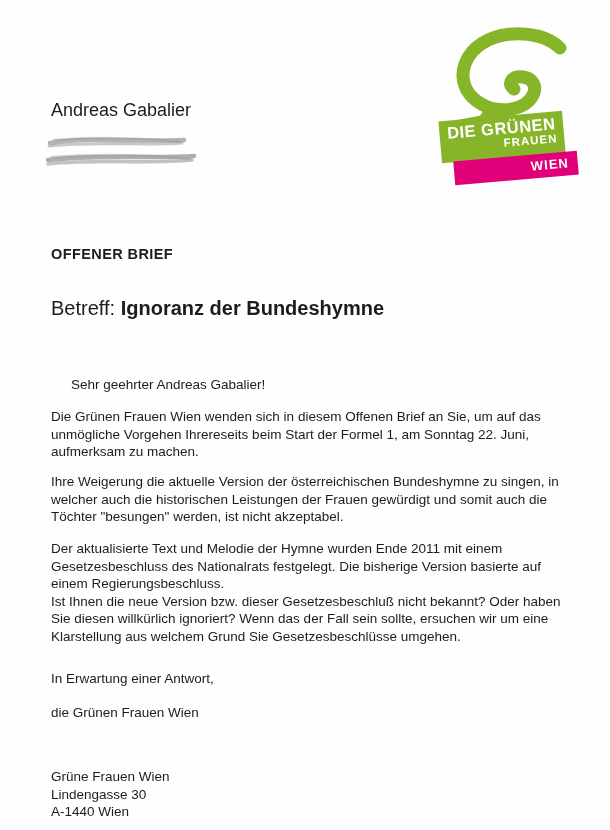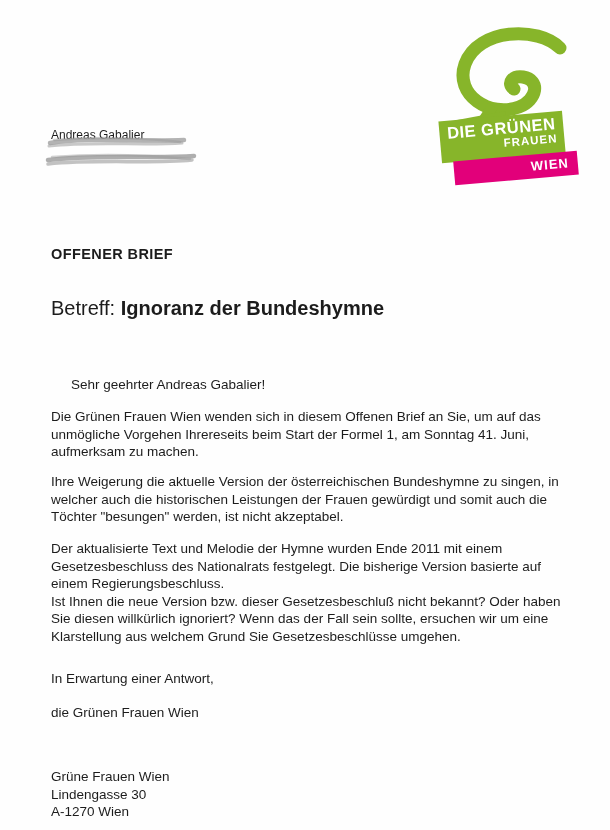--- a/index.html
+++ b/index.html
@@ -6,21 +6,21 @@
   .page {
     position: relative;
     width: 610px;
     height: 830px;
     background: #fefefe;
     font-family: "Liberation Sans", "DejaVu Sans", sans-serif;
     color: #1c1c1c;
     overflow: hidden;
   }
   .abs { position: absolute; }
-  .recipient { left: 51px; top: 128px; font-size: 12px; }
+  .recipient { left: 51px; top: 100px; font-size: 18px; }
   .scribbles { left: 44px; top: 133px; }
 
   
   .logo { left: 438px; top: 26px; width: 150px; height: 162px; }
   .gsym { position: absolute; left: 8px; top: 0; }
   .banner {
     position: absolute;
     box-sizing: border-box;
     color: #ffffff;
     font-weight: bold;
@@ -102,21 +102,21 @@
     </div>
   </div>
 
   <div class="abs title">OFFENER BRIEF</div>
   <div class="abs subject"><span>Betreff: </span><b>Ignoranz der Bundeshymne</b></div>
 
   <div class="abs salutation">Sehr geehrter Andreas Gabalier!</div>
 
   <div class="abs para p1">
     <div class="line">Die Grünen Frauen Wien wenden sich in diesem Offenen Brief an Sie, um auf das</div>
-    <div class="line">unmögliche Vorgehen Ihrereseits beim Start der Formel 1, am Sonntag 41. Juni,</div>
+    <div class="line">unmögliche Vorgehen Ihrereseits beim Start der Formel 1, am Sonntag 22. Juni,</div>
     <div class="line">aufmerksam zu machen.</div>
   </div>
 
   <div class="abs para p2">
     <div class="line">Ihre Weigerung die aktuelle Version der österreichischen Bundeshymne zu singen, in</div>
     <div class="line">welcher auch die historischen Leistungen der Frauen gewürdigt und somit auch die</div>
     <div class="line">Töchter "besungen" werden, ist nicht akzeptabel.</div>
   </div>
 
   <div class="abs para p3">
@@ -127,16 +127,16 @@
     <div class="line">Sie diesen willkürlich ignoriert? Wenn das der Fall sein sollte, ersuchen wir um eine</div>
     <div class="line">Klarstellung aus welchem Grund Sie Gesetzesbeschlüsse umgehen.</div>
   </div>
 
   <div class="abs closing">In Erwartung einer Antwort,</div>
   <div class="abs signature">die Grünen Frauen Wien</div>
 
   <div class="abs footer">
     <div class="line">Grüne Frauen Wien</div>
     <div class="line">Lindengasse 30</div>
-    <div class="line">A-1270 Wien</div>
+    <div class="line">A-1440 Wien</div>
   </div>
 
 </div>
 
 </body></html>

